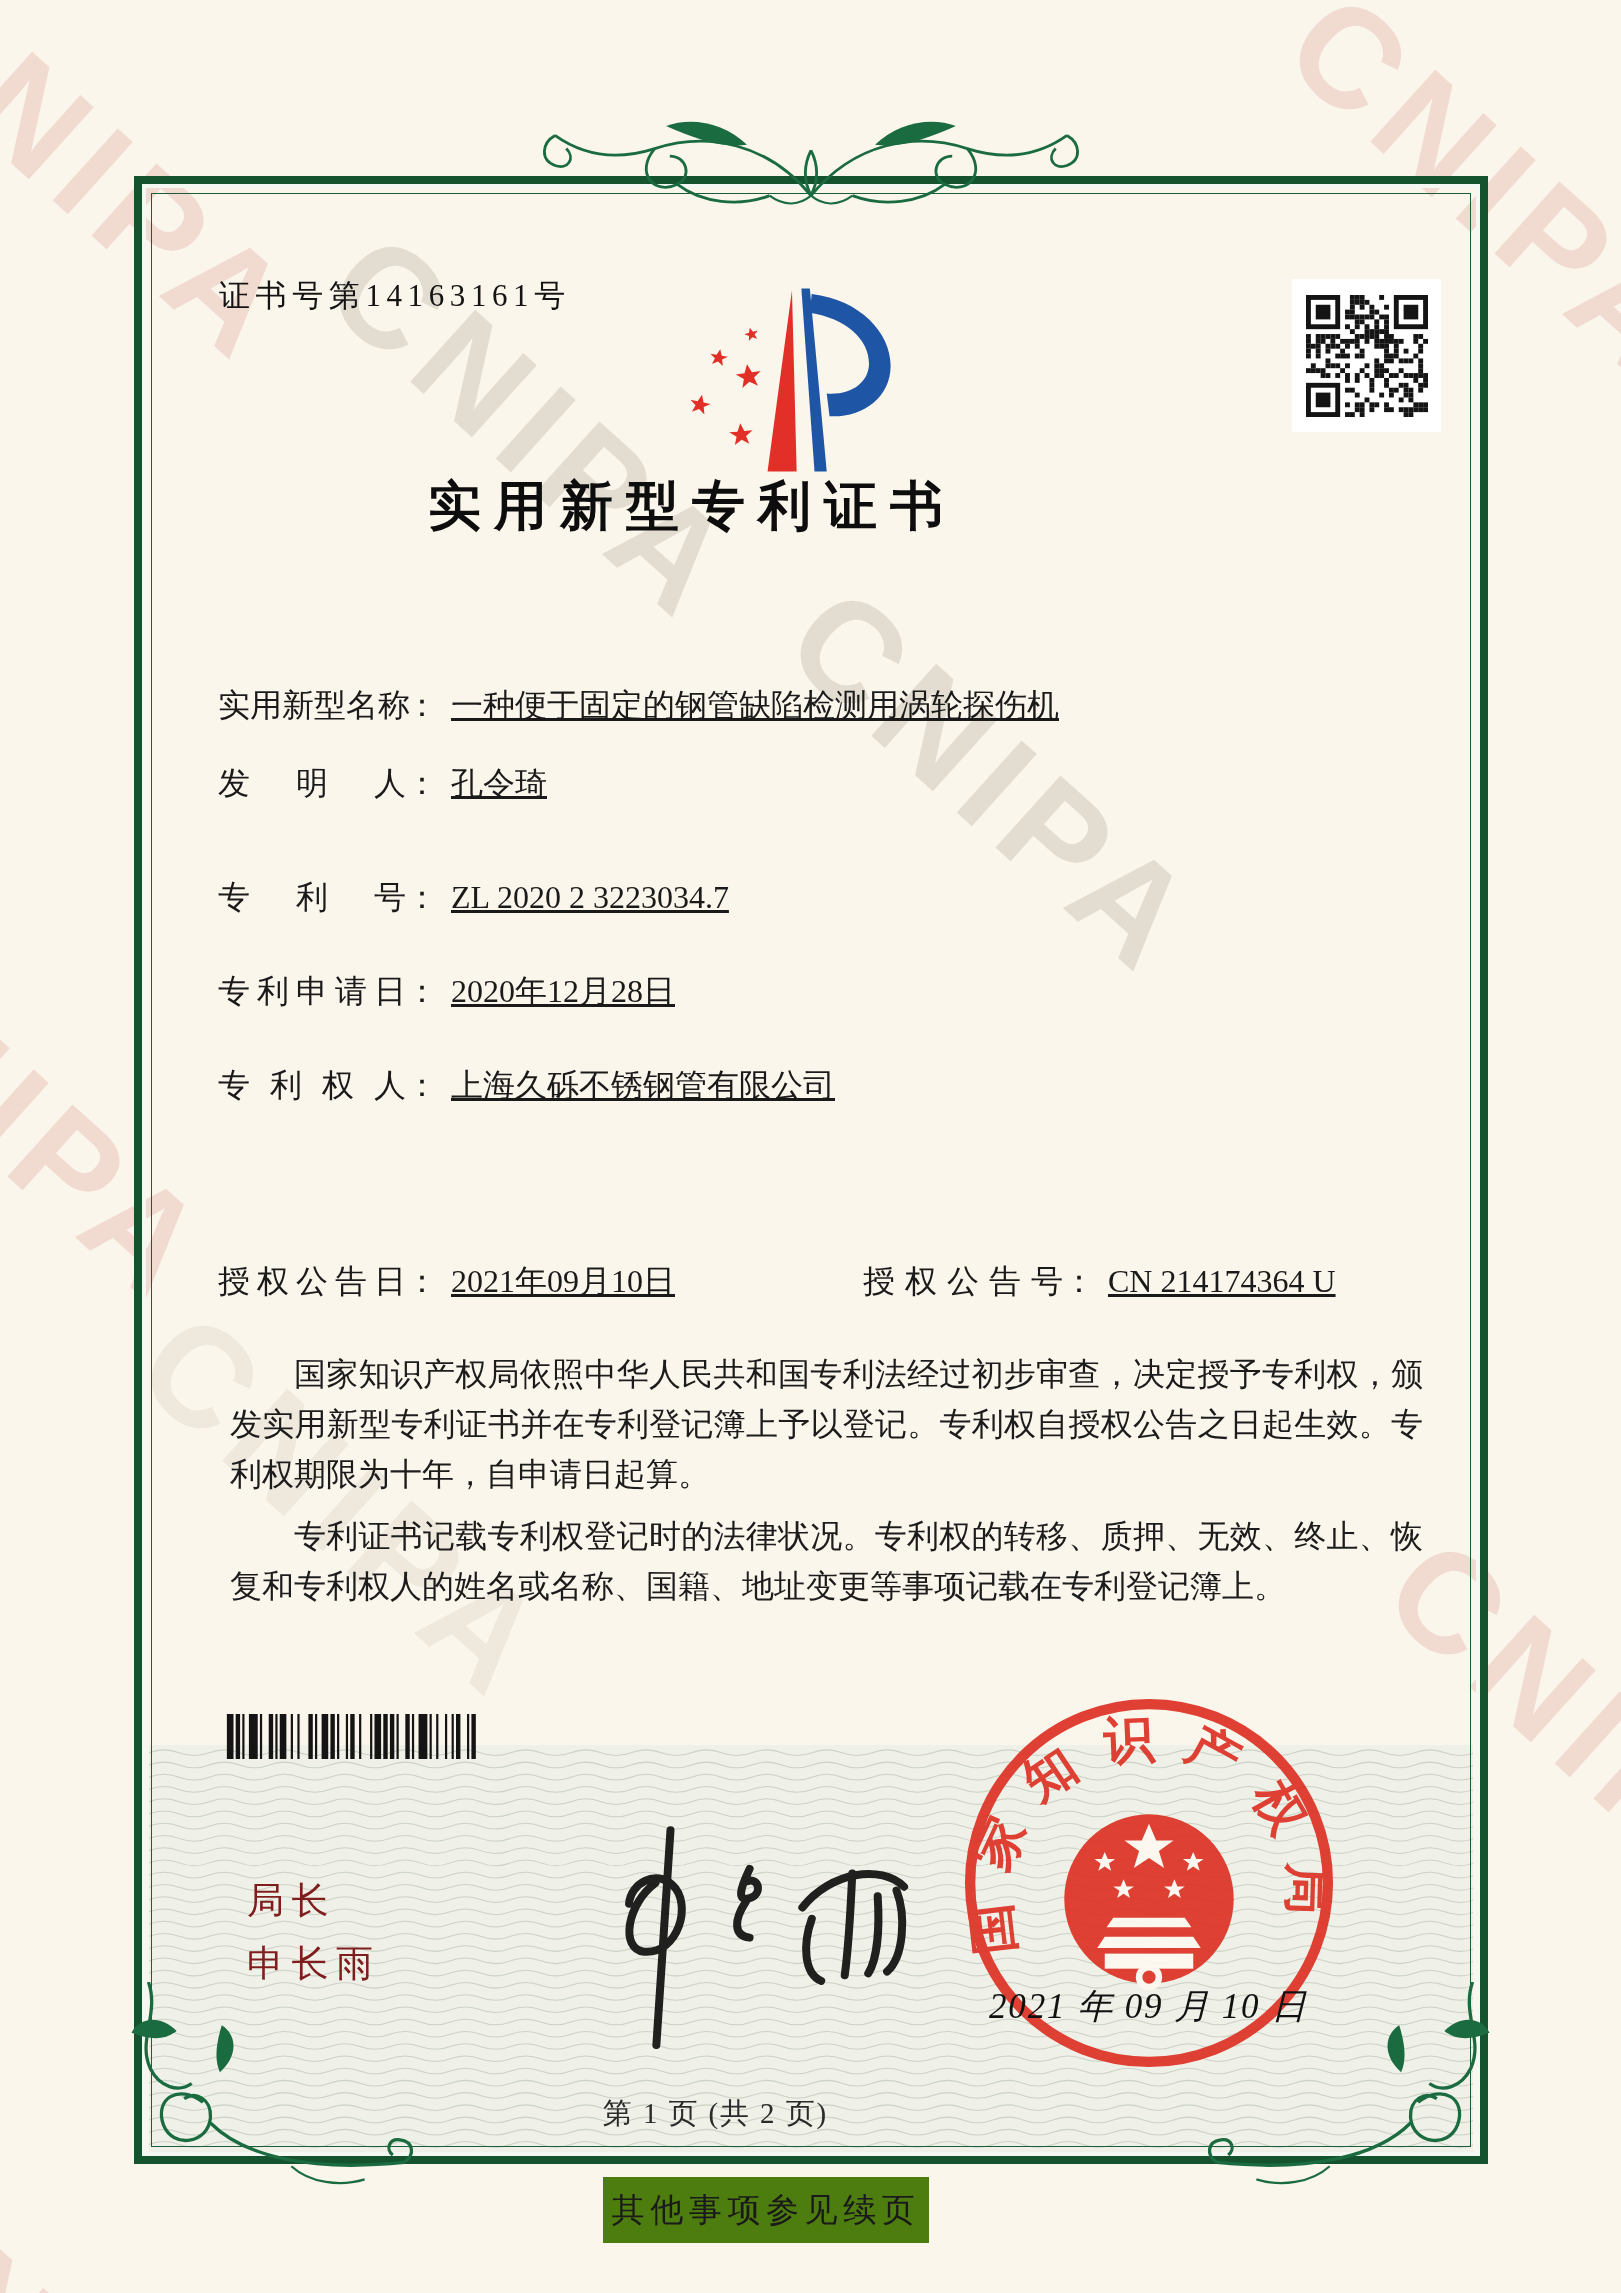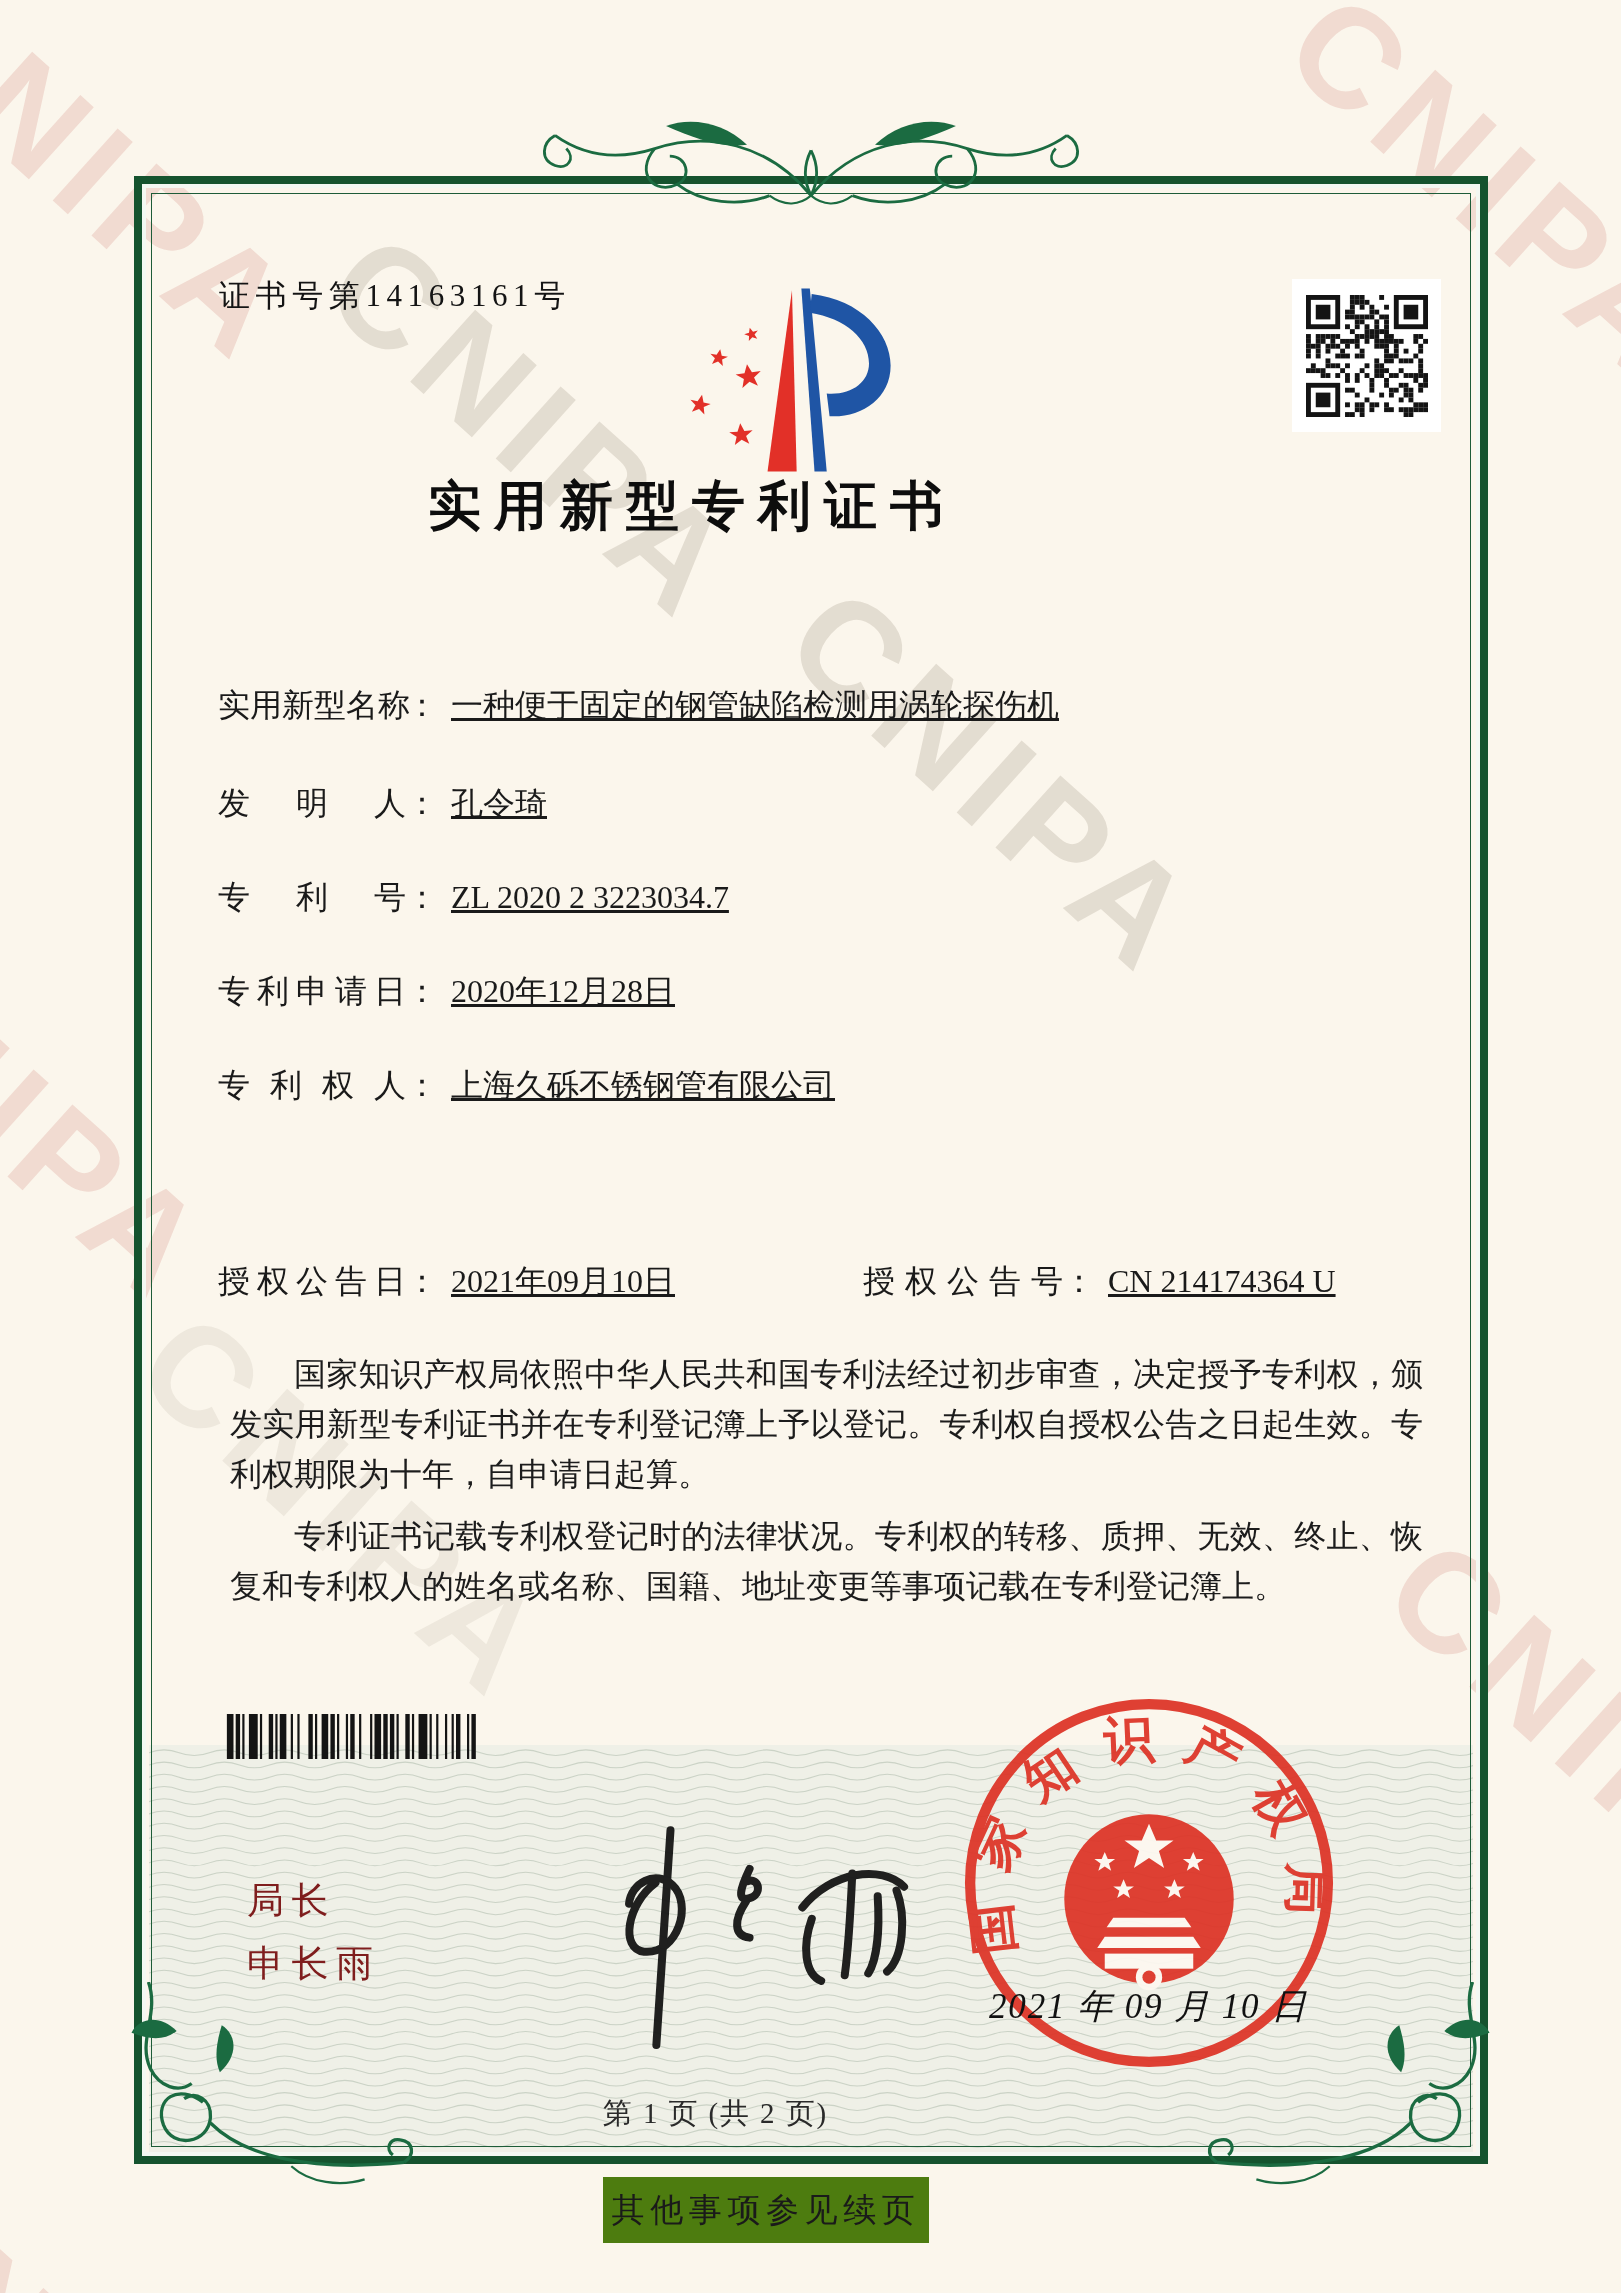--- a/index.html
+++ b/index.html
@@ -404,21 +404,21 @@
         <rect x="5.2" y="98.8" width="26" height="26" fill="#ffffff"></rect>
         <rect x="10.4" y="104" width="15.600000000000001" height="15.600000000000001" fill="#141414"></rect>
       </svg>
   </div>
 
   <div class="title">实用新型专利证书</div>
 
   <div class="row" style="top:684px;">
     <span class="lbl">实用新型名称</span><span class="colon">：</span><span class="val">一种便于固定的钢管缺陷检测用涡轮探伤机</span>
   </div>
-  <div class="row" style="top:782px;">
+  <div class="row" style="top:762px;">
     <span class="lbl">发明人</span><span class="colon">：</span><span class="val">孔令琦</span>
   </div>
   <div class="row" style="top:876px;">
     <span class="lbl">专利号</span><span class="colon">：</span><span class="val">ZL 2020 2 3223034.7</span>
   </div>
   <div class="row" style="top:970px;">
     <span class="lbl">专利申请日</span><span class="colon">：</span><span class="val">2020年12月28日</span>
   </div>
   <div class="row" style="top:1064px;">
     <span class="lbl">专利权人</span><span class="colon">：</span><span class="val">上海久砾不锈钢管有限公司</span>

